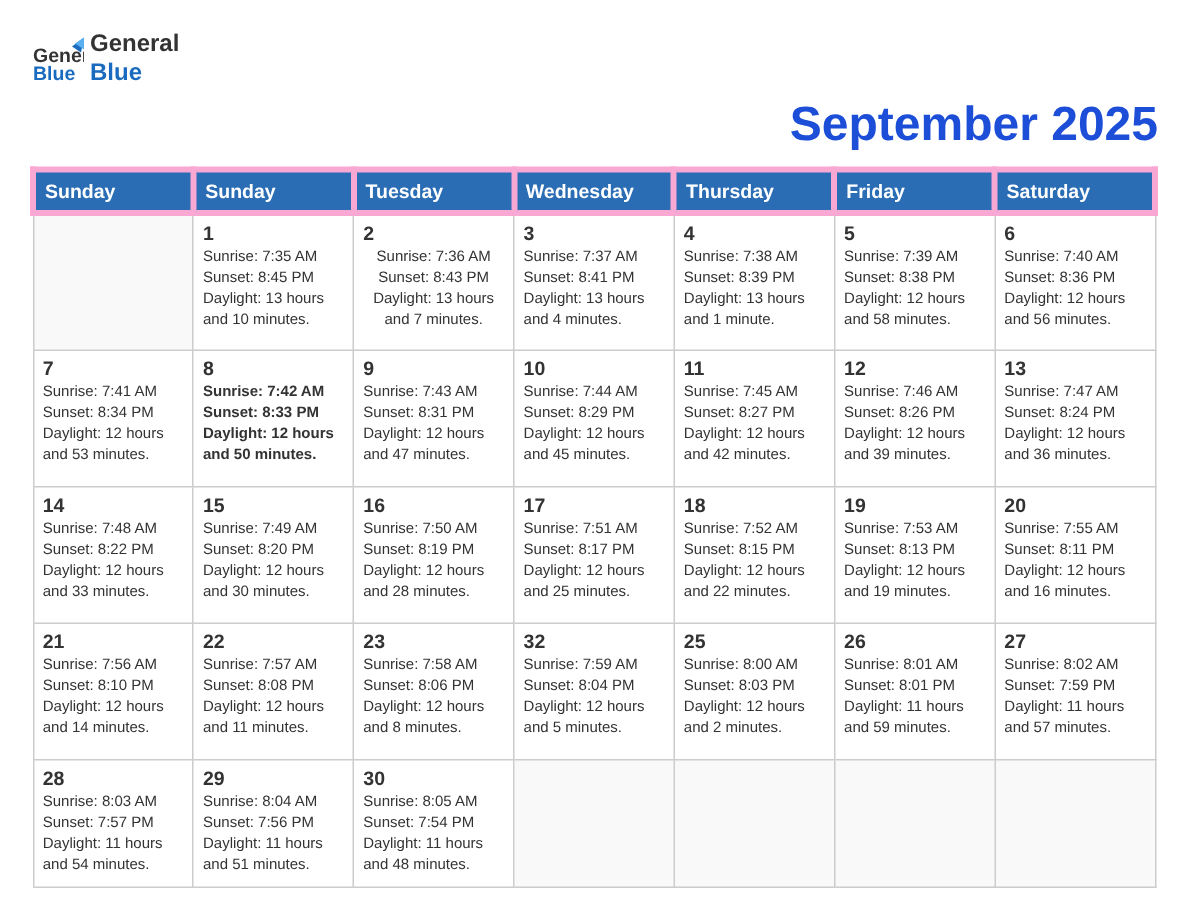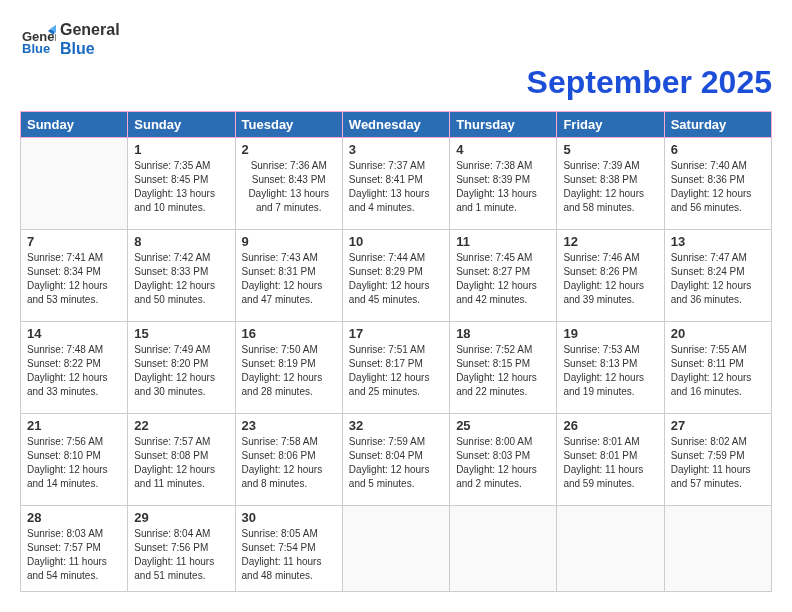--- a/index.html
+++ b/index.html
@@ -49,21 +49,21 @@
       width: 100%;
       border-collapse: collapse;
       flex: 1;
     }
     .calendar th {
       background-color: #2a6db5;
       color: white;
       text-align: left;
       padding: 5px 6px;
       font-size: 13px;
-      border: 1px solid #f9a8d4;
+      border: 4px solid #f9a8d4;
     }
     .calendar td {
       border: 1px solid #ccc;
       padding: 4px 6px;
       vertical-align: top;
       width: calc(100% / 7);
       font-size: 10.5px;
       color: #333;
       height: 88px;
     }
@@ -168,21 +168,21 @@
         <tr>
           <td>
             <span class="day-number">7</span>
             <div class="day-info" style="white-space: pre-line;">Sunrise: 7:41 AM
 Sunset: 8:34 PM
 Daylight: 12 hours
 and 53 minutes.</div>
           </td>
           <td>
             <span class="day-number">8</span>
-            <div class="day-info" style="white-space: pre-line;">Sunrise: 7:42 AM
+            <div class="day-info" style="white-space: pre-line; font-weight: bold;">Sunrise: 7:42 AM
 Sunset: 8:33 PM
 Daylight: 12 hours
 and 50 minutes.</div>
           </td>
           <td>
             <span class="day-number">9</span>
             <div class="day-info" style="white-space: pre-line;">Sunrise: 7:43 AM
 Sunset: 8:31 PM
 Daylight: 12 hours
 and 47 minutes.</div>

